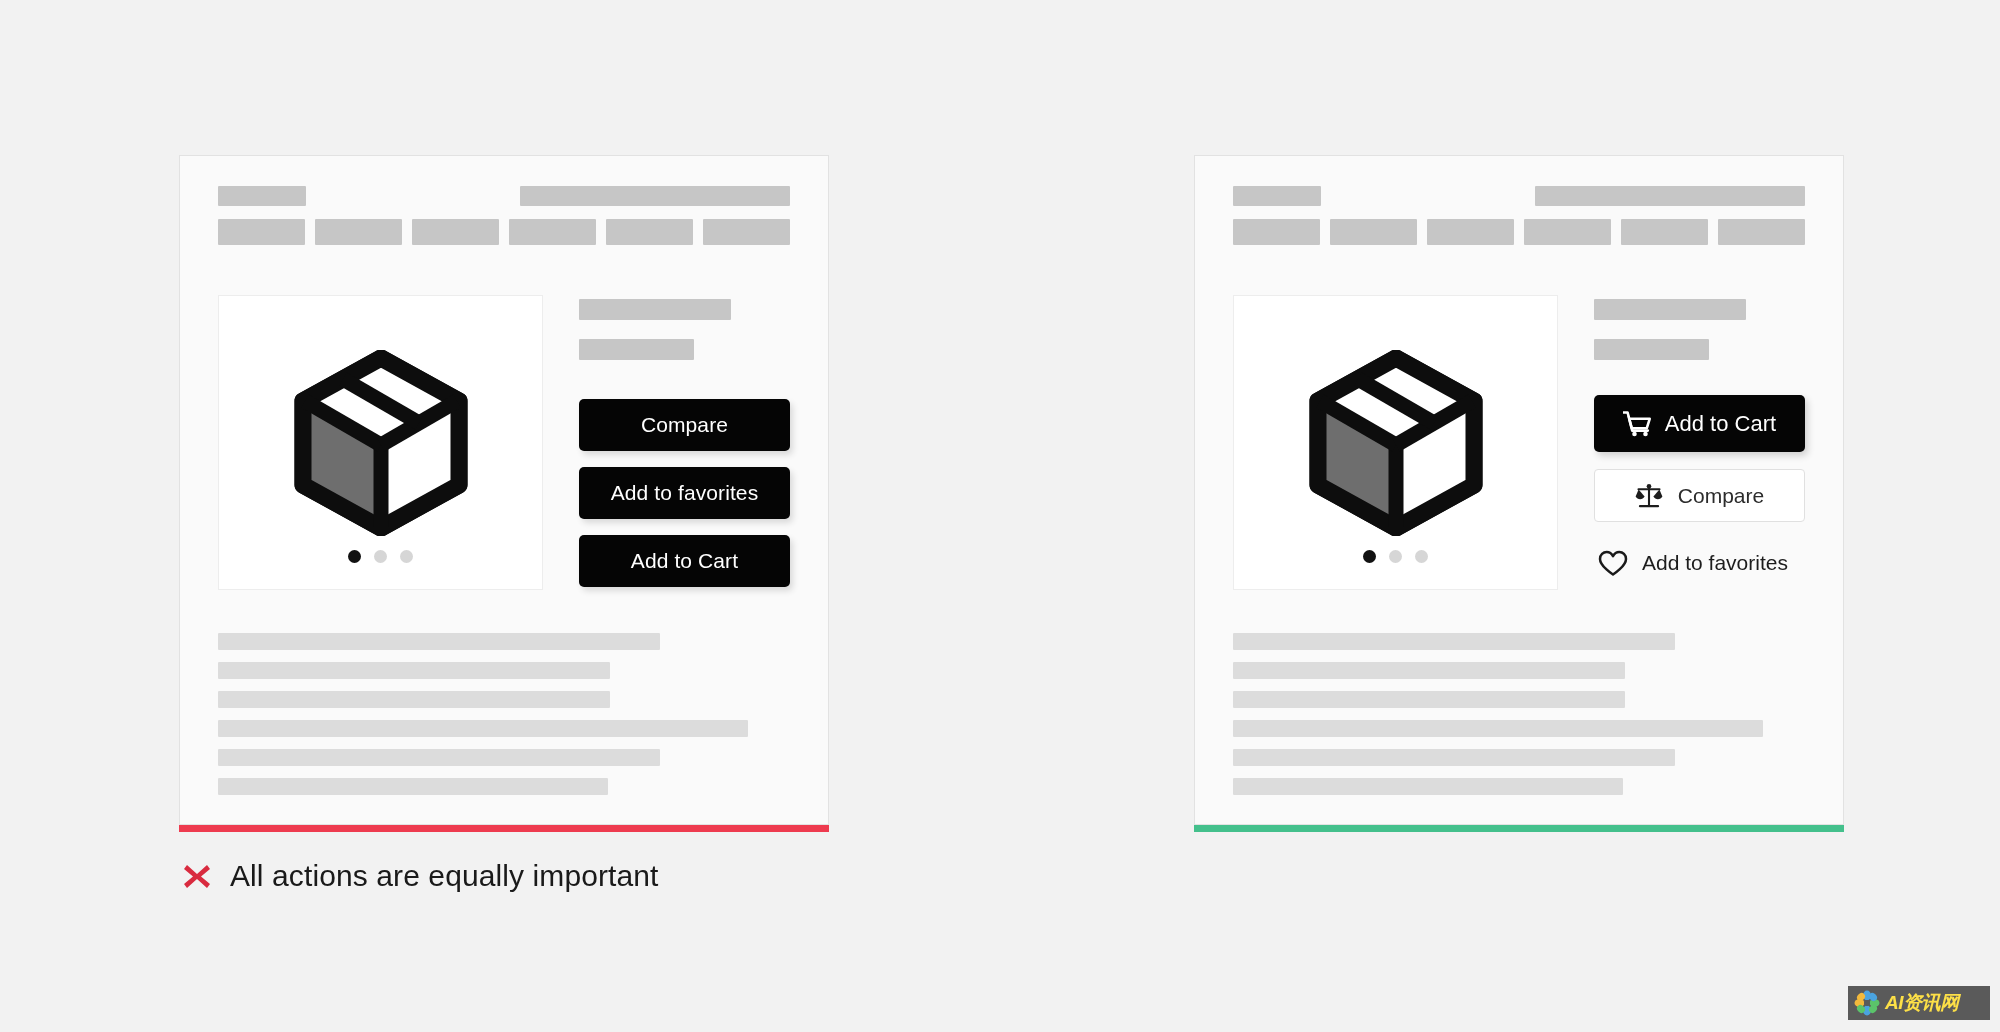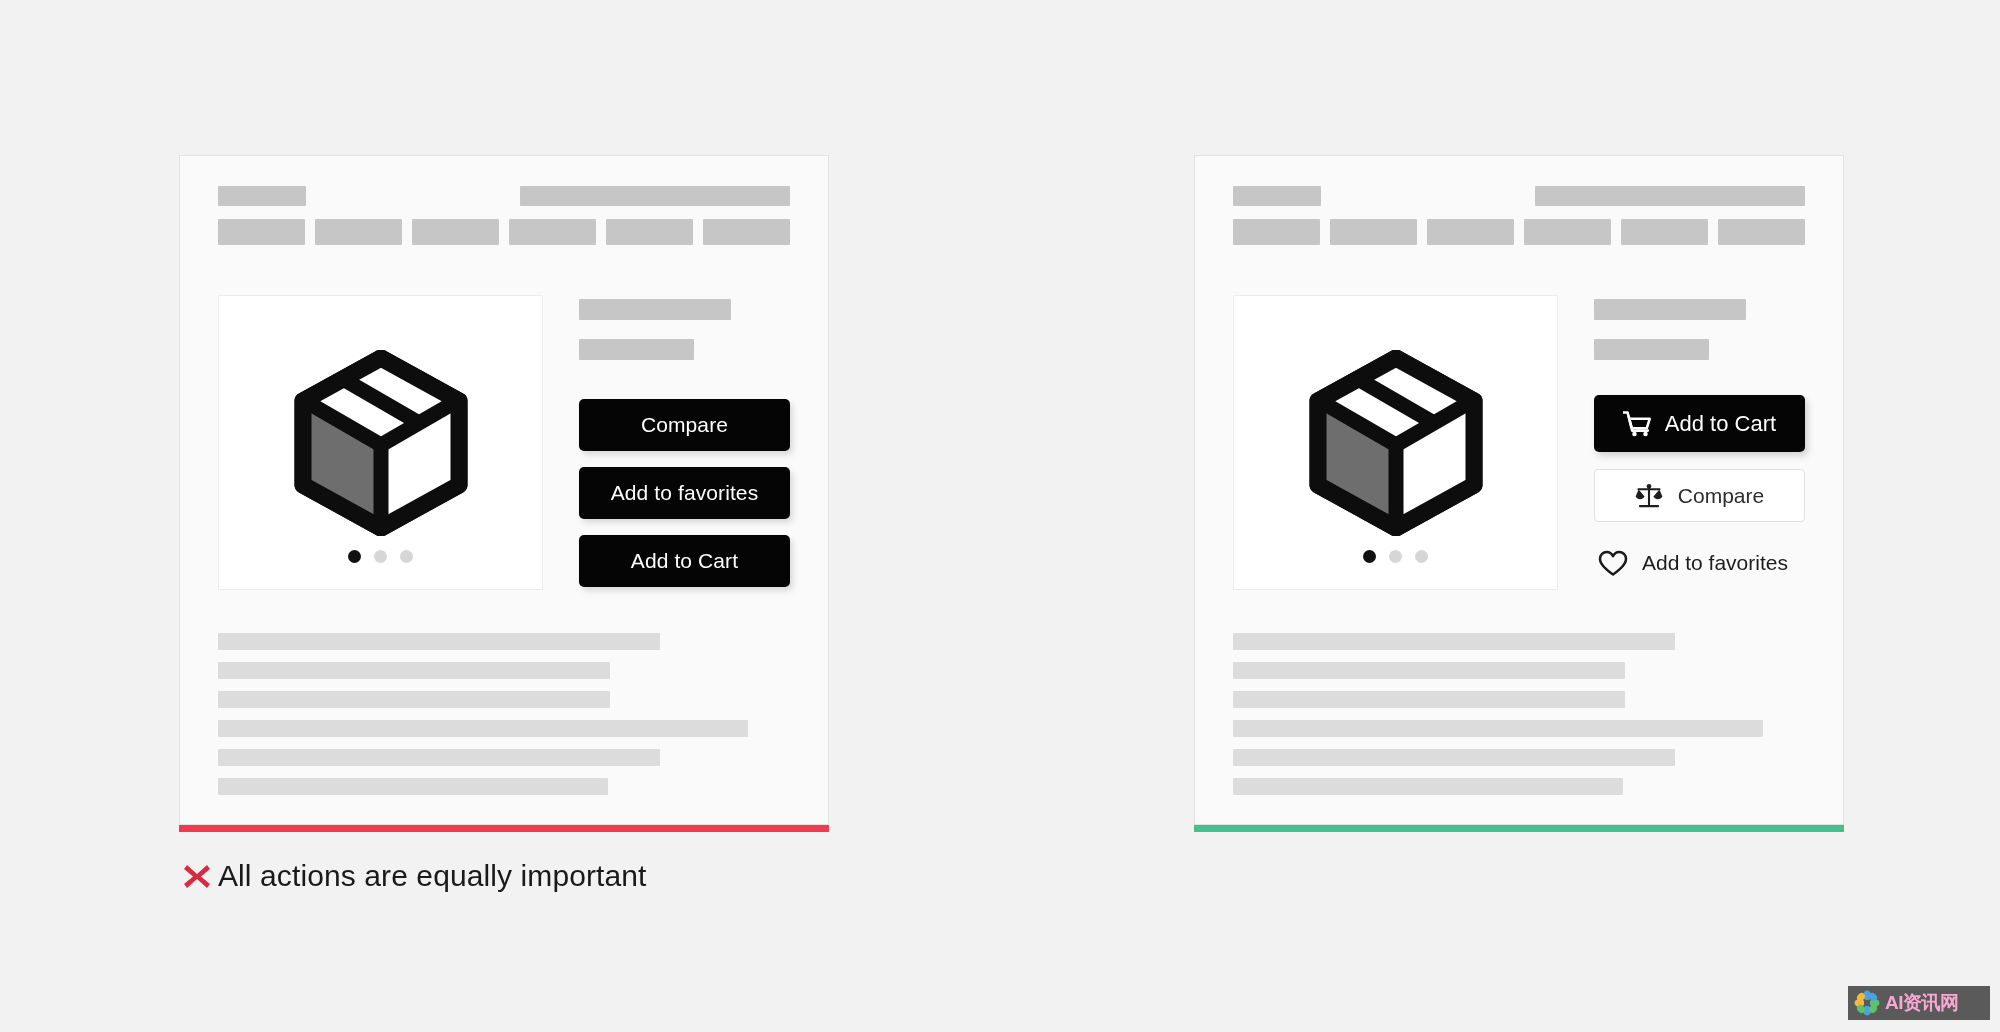--- a/index.html
+++ b/index.html
@@ -169,21 +169,21 @@
   .btn-icon { display: flex; align-items: center; flex: 0 0 auto; }
 
   
   .desc { margin-top: 43px; display: flex; flex-direction: column; gap: 12px; }
   .desc .line { height: 17px; }
 
   
   .caption {
     display: flex;
     align-items: center;
-    gap: 6px;
+    gap: 18px;
     margin-top: 27px;
     padding-left: 3px;
   }
   .caption-text {
     font-size: 30px;
     color: #1a1a1a;
     font-family: "Liberation Sans", sans-serif;
     letter-spacing: .1px;
   }
 
@@ -196,21 +196,22 @@
     height: 34px;
     background: #5a5a5a;
     display: flex;
     align-items: center;
     gap: 5px;
     padding-left: 6px;
   }
   .wm-text {
     font-size: 19px;
     font-weight: bold;
-    color: #f9a8d4;
+    color: #fde047;
+    font-style: italic;
     font-family: "Liberation Sans", sans-serif;
     letter-spacing: -.5px;
   }
 </style>
 </head>
 <body>
 
 <div class="stage">
 
   <div class="example left">

